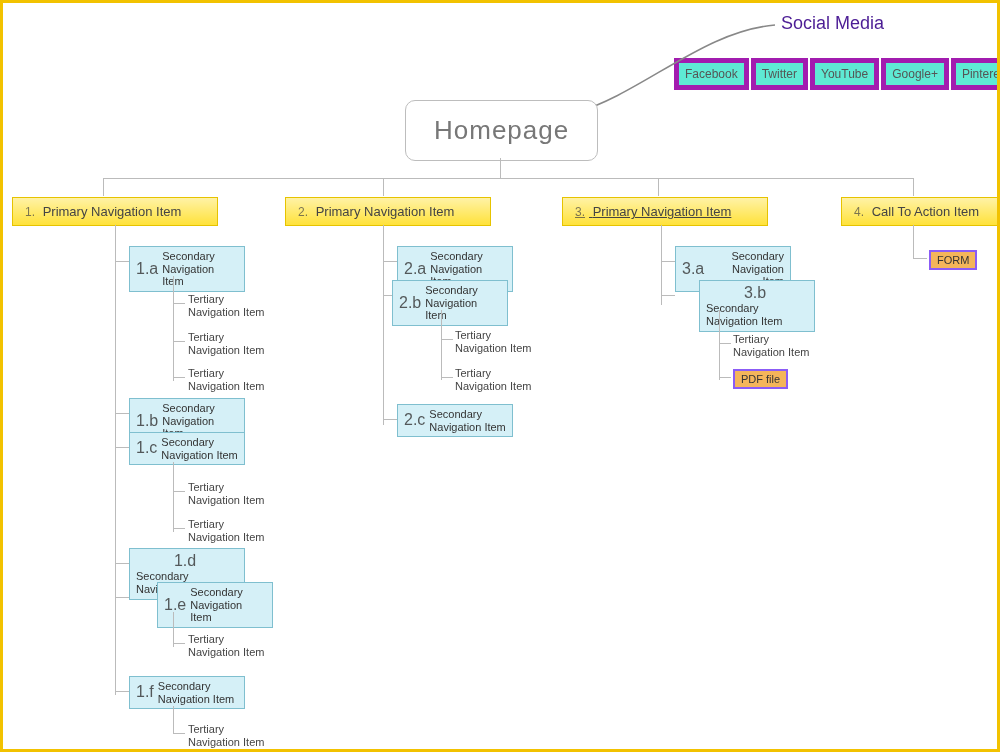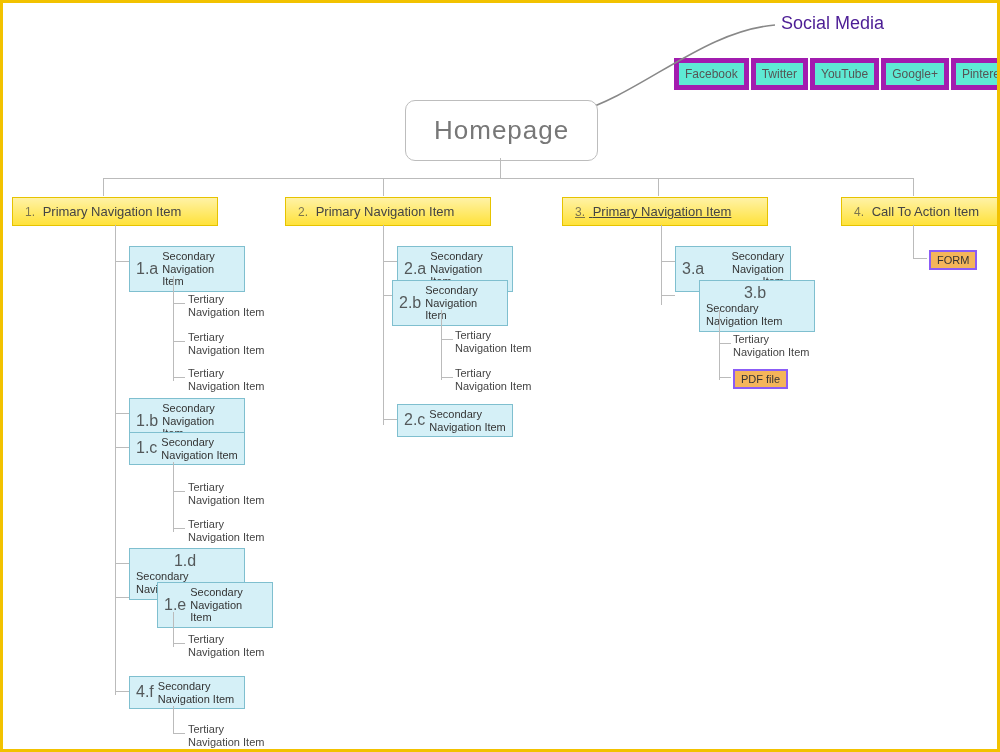--- a/index.html
+++ b/index.html
@@ -171,21 +171,21 @@
   <span class="num">1.e</span>
   <span>Secondary<br>Navigation Item</span>
 </div>
 
 <div class="vline" style="left:170px; top:609px; height:35px;"></div>
 <div class="hline" style="left:170px; top:640px; width:12px;"></div>
 <div class="abs tert" style="left:185px; top:630px;">Tertiary<br>Navigation Item</div>
 
 <div class="hline" style="left:112px; top:688px; width:14px;"></div>
 <div class="abs sec-nav" style="left:126px; top:673px;">
-  <span class="num">4.f</span>
+  <span class="num">1.f</span>
   <span>Secondary<br>Navigation Item</span>
 </div>
 <div class="vline" style="left:170px; top:703px; height:28px;"></div>
 <div class="hline" style="left:170px; top:730px; width:12px;"></div>
 <div class="abs tert" style="left:185px; top:720px;">Tertiary<br>Navigation Item</div>
 
 <div class="abs primary-nav" style="left:282px; top:194px; width:180px;">
   <span class="num">2.</span>
   <span>Primary Navigation Item</span>
 </div>

